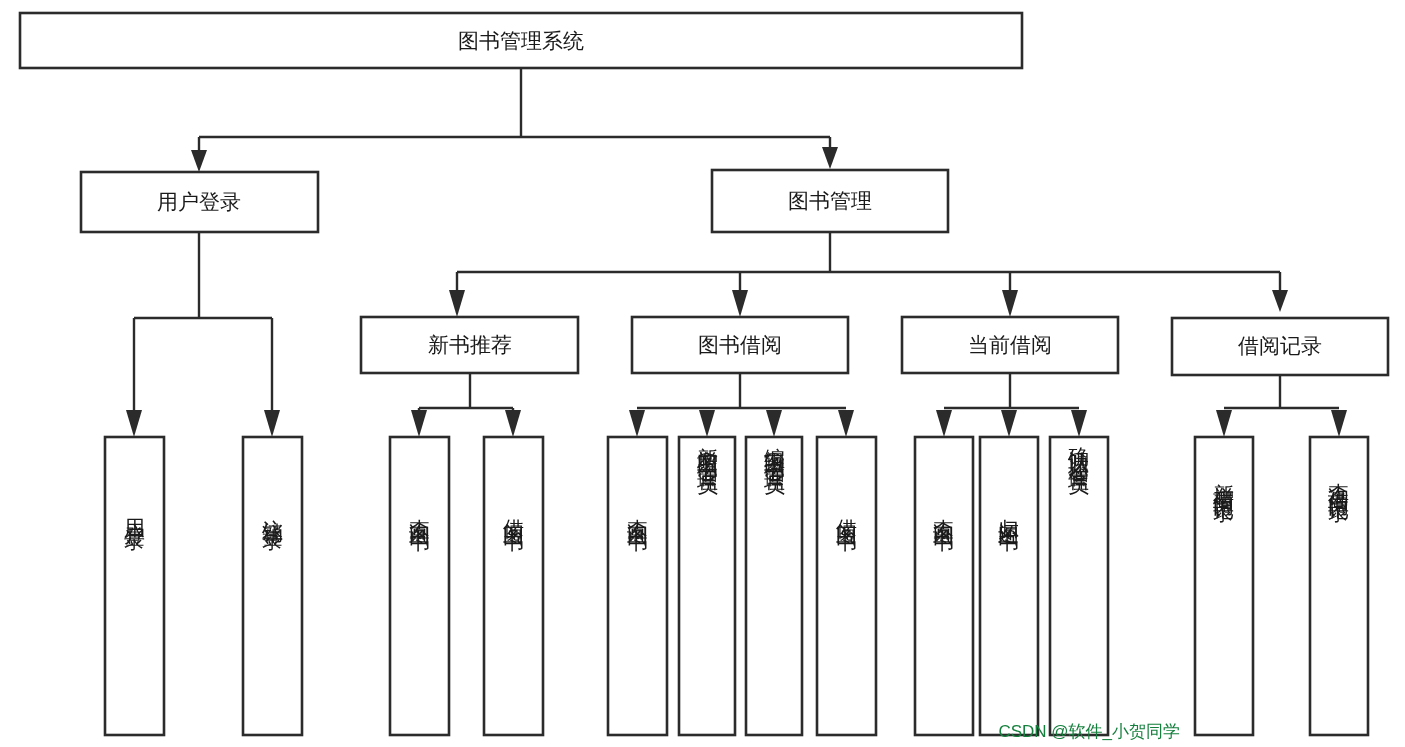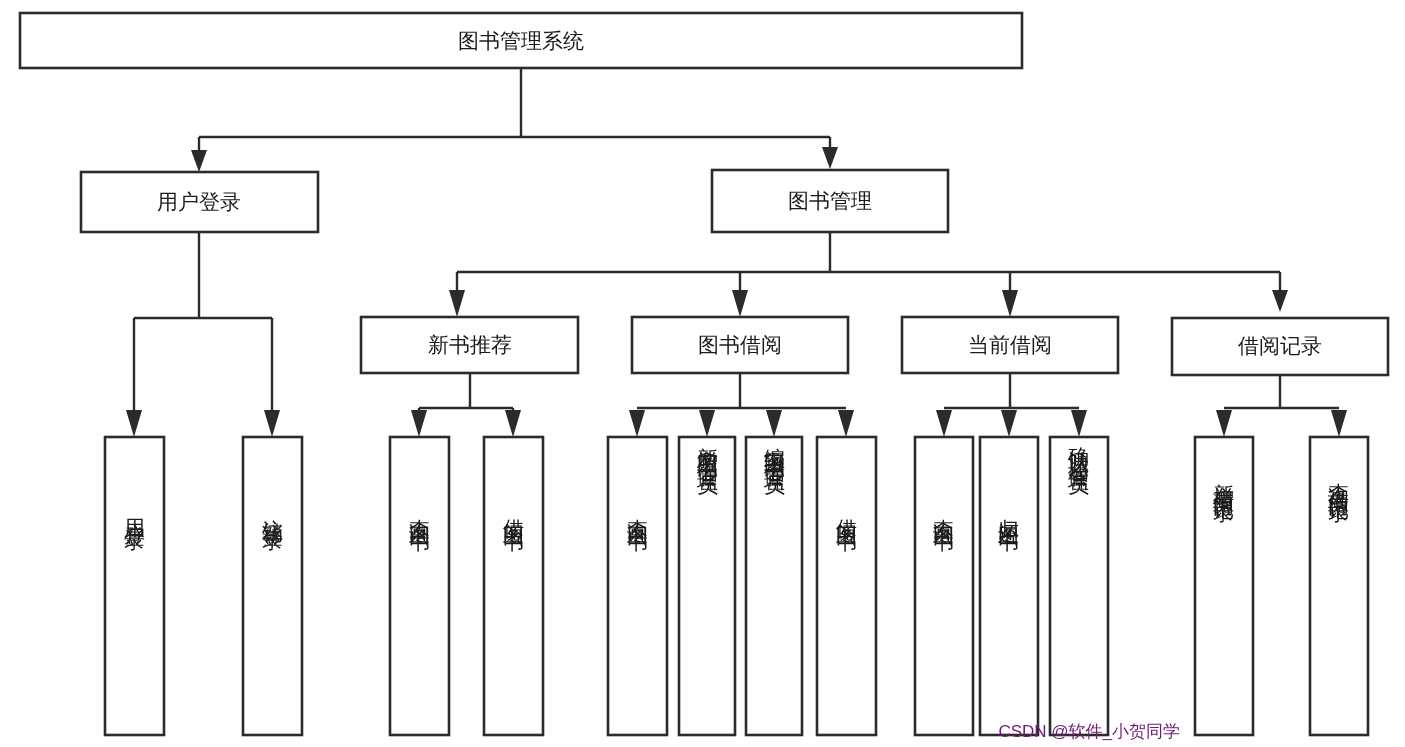--- a/index.html
+++ b/index.html
@@ -56,21 +56,21 @@
     text-orientation: upright;
     text-anchor: middle;
     letter-spacing: 4px;
   }
   .watermark {
     position: absolute;
     right: 8px;
     bottom: 4px;
     font-family: "Liberation Sans", "DejaVu Sans", sans-serif;
     font-size: 17px;
-    color: #701a75;
+    color: #15803d;
     white-space: nowrap;
     user-select: none;
   }
 </style>
 </head>
 <body>
 
 <div id="diagram-root">
 
   <svg class="flow" viewBox="0 0 1405 747" xmlns="http://www.w3.org/2000/svg">

